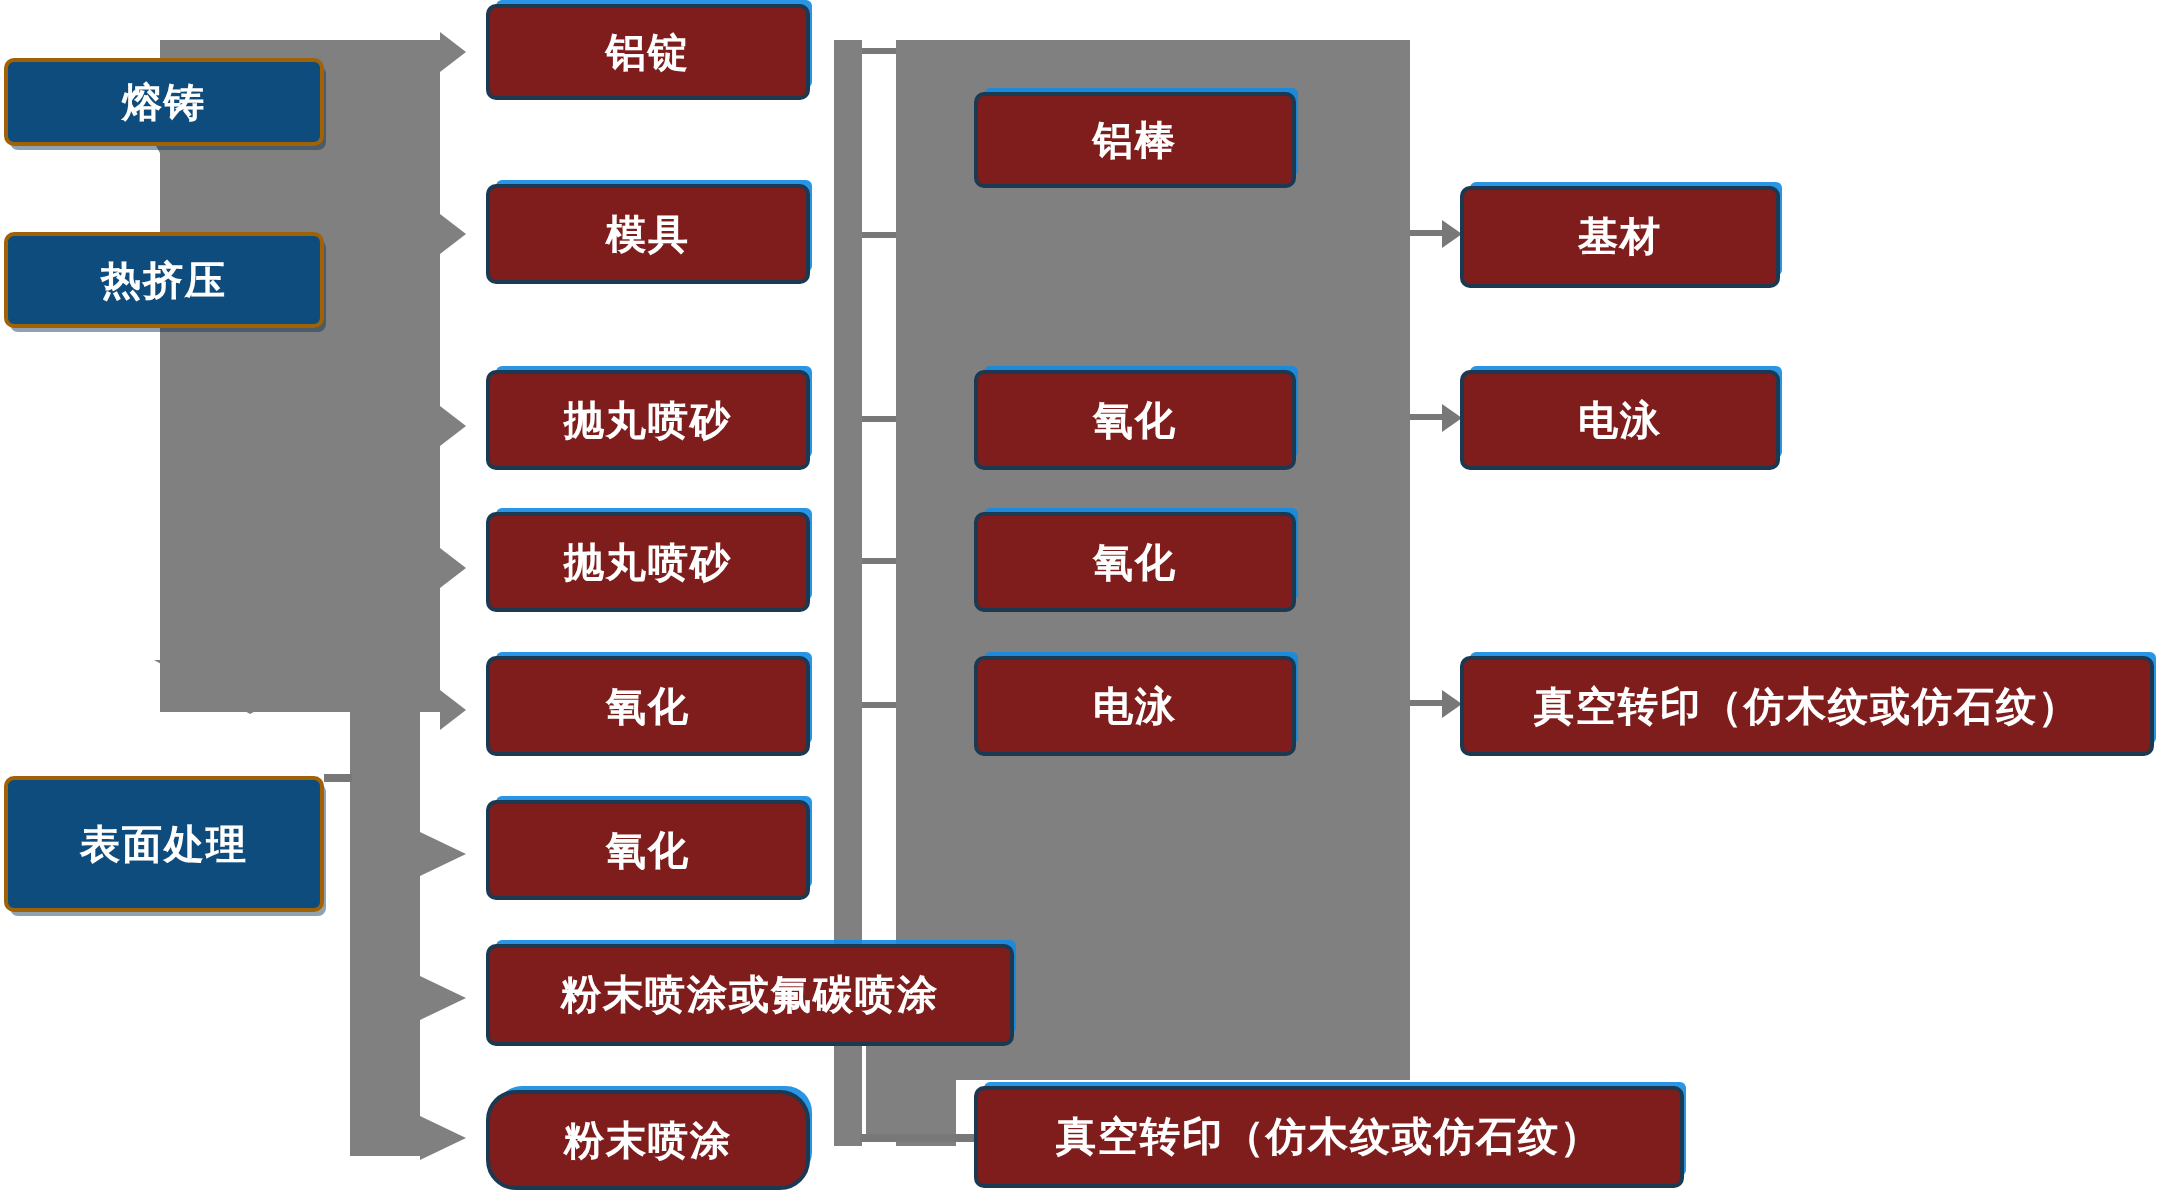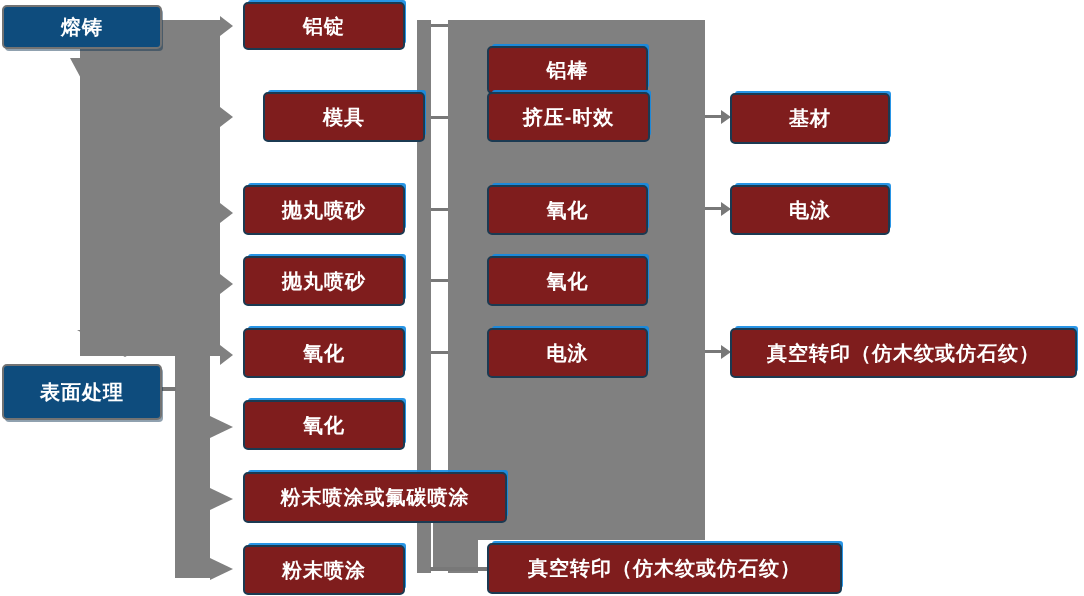--- a/index.html
+++ b/index.html
@@ -17,22 +17,23 @@
     color:#ffffff;
     font-size:20px;font-weight:bold;letter-spacing:1px;
     border-radius:5px;
     box-sizing:border-box;
     z-index:2;
     white-space:nowrap;
     text-align:center;
   }
   .navy{
     background:#0e4c7d;
-    border:2px solid #737373;
+    border:2px solid #a16207;
     box-shadow:2px 3px 0 -1px rgba(8,46,77,0.45);
+    margin-top:24px;
   }
   .blue{
     background:#7f1d1d;
     border:2px solid #1b3a52;
     box-shadow:3px -4px 0 -2px rgba(17,138,227,0.9);
   }
   
   .gray{position:absolute;background:#808080;z-index:1;}
   .stub{position:absolute;background:#787878;z-index:1;}
   .arrow-right{ 
@@ -103,54 +104,54 @@
   <div class="stub" style="left:705px;top:115px;width:17px;height:3px;"></div>
   <div class="thin-head" style="left:721px;top:110px;"></div>
   <div class="stub" style="left:705px;top:207px;width:17px;height:3px;"></div>
   <div class="thin-head" style="left:721px;top:202px;"></div>
   <div class="stub" style="left:705px;top:350px;width:17px;height:3px;"></div>
   <div class="thin-head" style="left:721px;top:345px;"></div>
 
   <div class="box navy" style="left:2px;top:5px;width:160px;height:44px;">
     <span>熔铸</span>
   </div>
-  <div class="box navy" style="left:2px;top:364px;width:160px;height:56px;">
+  <div class="box navy" style="left:2px;top:92px;width:160px;height:48px;">
+    <span>热挤压</span>
+  </div>
+  <div class="box navy" style="left:2px;top:364px;width:160px;height:68px;">
     <span>表面处理</span>
   </div>
 
   <div class="box blue" style="left:243px;top:2px;width:162px;height:48px;">
     <span>铝锭</span>
   </div>
-  <div class="box blue" style="left:243px;top:92px;width:162px;height:50px;margin-left:20px;">
+  <div class="box blue" style="left:243px;top:92px;width:162px;height:50px;">
     <span>模具</span>
   </div>
   <div class="box blue" style="left:243px;top:185px;width:162px;height:50px;">
     <span>抛丸喷砂</span>
   </div>
   <div class="box blue" style="left:243px;top:256px;width:162px;height:50px;">
     <span>抛丸喷砂</span>
   </div>
   <div class="box blue" style="left:243px;top:328px;width:162px;height:50px;">
     <span>氧化</span>
   </div>
   <div class="box blue" style="left:243px;top:400px;width:162px;height:50px;">
     <span>氧化</span>
   </div>
   <div class="box blue" style="left:243px;top:472px;width:264px;height:51px;font-family:Liberation Serif, serif;">
     <span>粉末喷涂或氟碳喷涂</span>
   </div>
-  <div class="box blue" style="left:243px;top:545px;width:162px;height:50px;">
+  <div class="box blue" style="left:243px;top:545px;width:162px;height:50px;border-radius:15px;">
     <span>粉末喷涂</span>
   </div>
 
   <div class="box blue" style="left:487px;top:2px;width:161px;height:48px;margin-top:44px;">
     <span>铝棒</span>
-  </div>
-  <div class="box blue" style="left:487px;top:92px;width:163px;height:50px;">
-    <span>挤压-时效</span>
   </div>
   <div class="box blue" style="left:487px;top:185px;width:161px;height:50px;">
     <span>氧化</span>
   </div>
   <div class="box blue" style="left:487px;top:256px;width:161px;height:50px;">
     <span>氧化</span>
   </div>
   <div class="box blue" style="left:487px;top:328px;width:161px;height:50px;">
     <span>电泳</span>
   </div>

